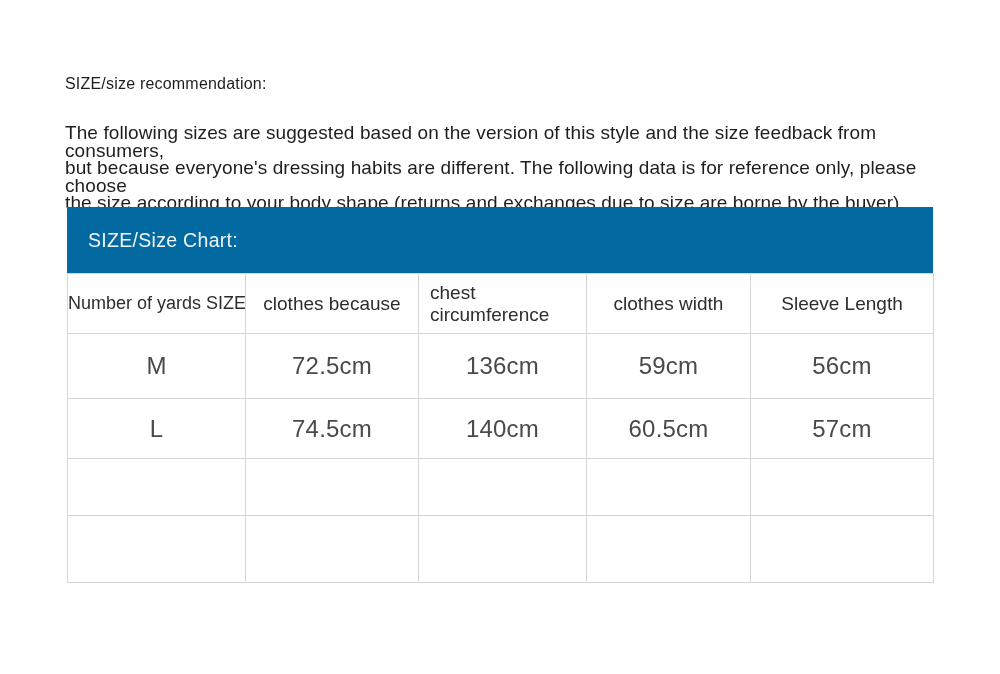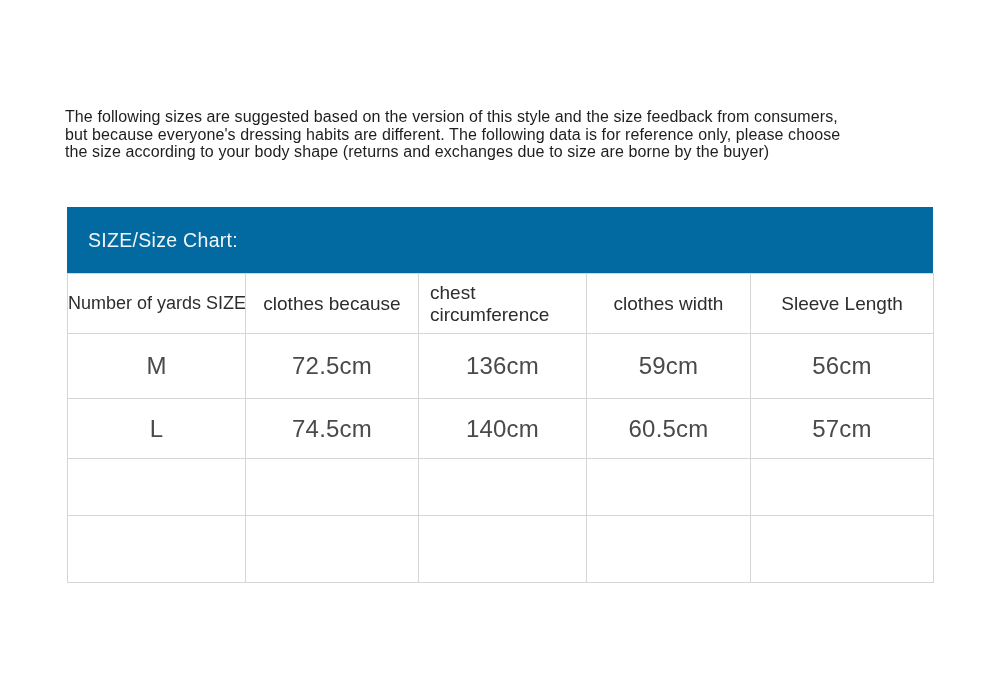--- a/index.html
+++ b/index.html
@@ -21,24 +21,24 @@
     top: 75px;
     margin: 0;
     font-size: 16px;
     font-weight: 400;
     color: #1e1e1e;
     letter-spacing: 0.2px;
   }
   .disclaimer {
     position: absolute;
     left: 65px;
-    top: 108px;
+    top: 124px;
     width: 874px;
     margin: 0;
-    font-size: 16px;
+    font-size: 19px;
     line-height: 17.5px;
     color: #1e1e1e;
     white-space: pre-line;
     letter-spacing: 0.1px;
   }
   .banner {
     position: absolute;
     left: 67px;
     top: 207px;
     width: 866px;
@@ -94,20 +94,21 @@
   .size-table tbody tr:nth-child(2) td { height: 59px; }
   .size-table tbody tr:nth-child(3) td { height: 56px; }
   .size-table tbody tr:nth-child(4) td { height: 66px; }
   .size-table tbody tr:nth-child(5) td { height: 62px; }
 </style>
 </head>
 <body>
 
 <div class="page">
 
+  <h3 class="page-title">SIZE/size recommendation:</h3>
 
   <p class="disclaimer">The following sizes are suggested based on the version of this style and the size feedback from consumers,
 but because everyone's dressing habits are different. The following data is for reference only, please choose
 the size according to your body shape (returns and exchanges due to size are borne by the buyer)</p>
 
   <div class="banner">
     <span class="banner-label">SIZE/Size Chart:</span>
   </div>
 
   <table class="size-table">

